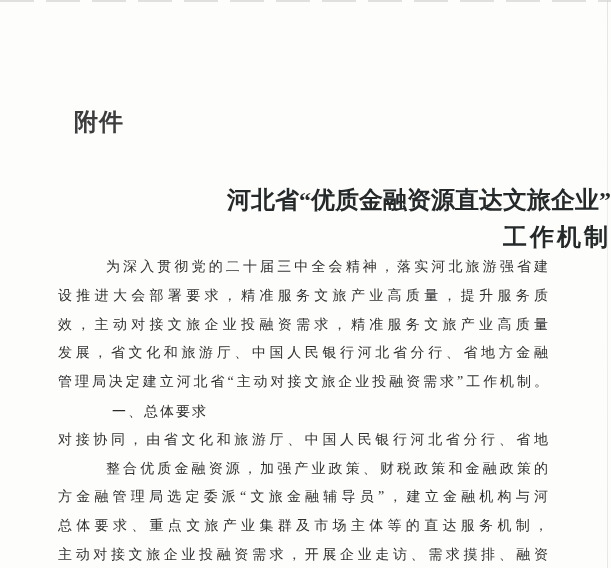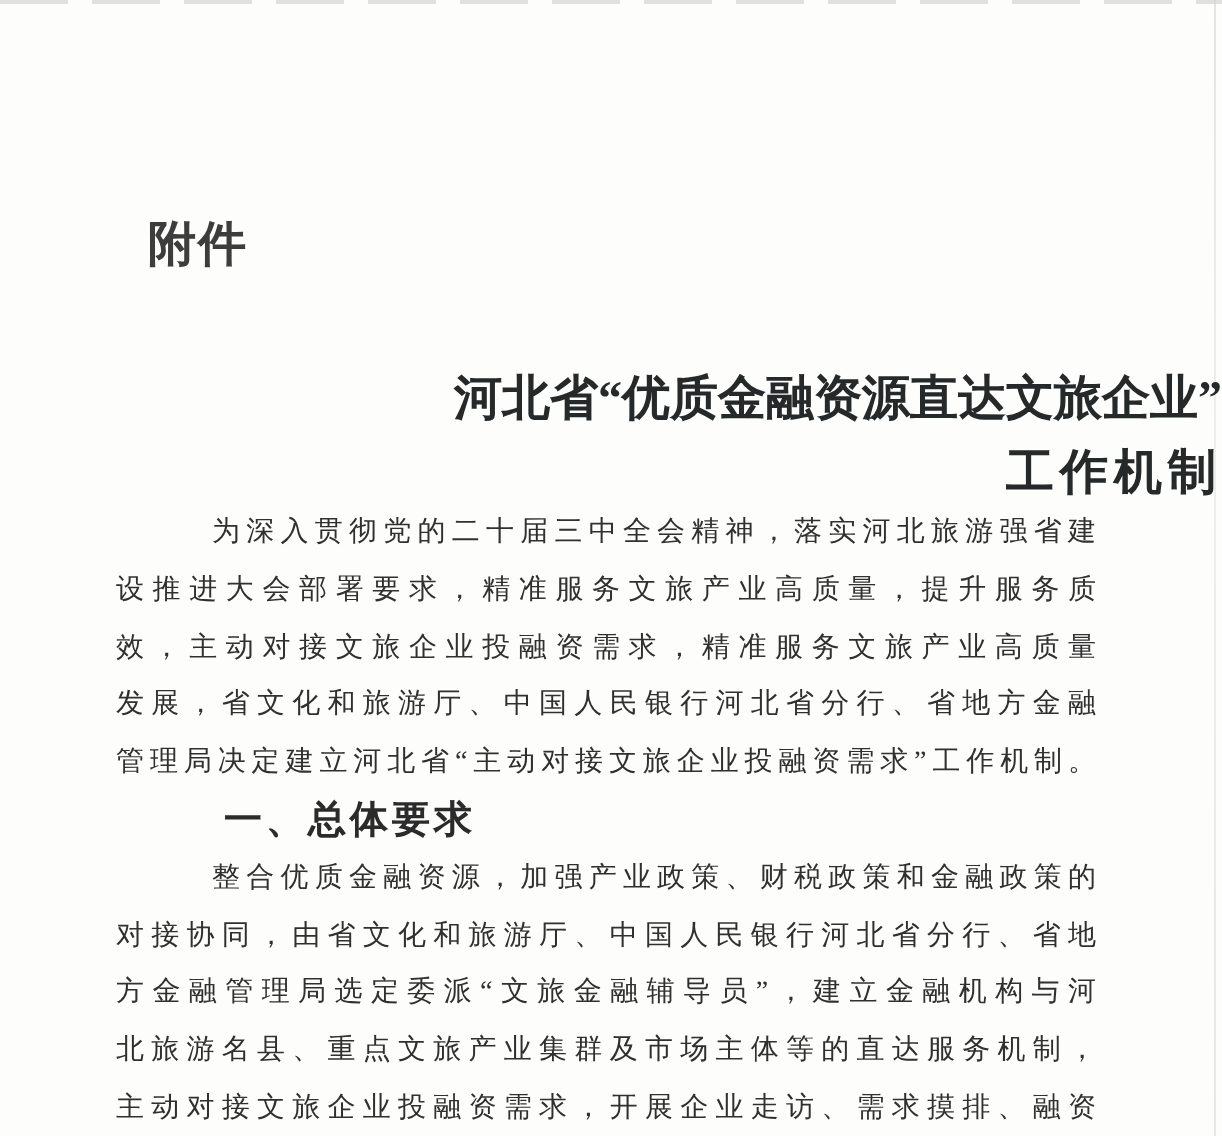--- a/index.html
+++ b/index.html
@@ -59,22 +59,22 @@
     font-size:14px;
     color:var(--ink);
     white-space:nowrap;
     text-align:justify;
     text-align-last:justify;
     font-family:var(--serif);
   }
   .line.body-indent{text-indent:48px;}
   .line.heading{
     font-family:var(--sans);
-    font-weight:700;
-    font-size:19px;
+    font-weight:400;
+    font-size:14px;
     letter-spacing:2px;
     padding-left:54px;
     text-align:right;
     text-align-last:left;
     color:var(--heading-ink);
   }
 </style>
 </head>
 <body>
 
@@ -89,19 +89,19 @@
     <div class="t2">工作机制</div>
   </div>
 
   <div class="doc-body">
       <div class="line body-indent">为深入贯彻党的二十届三中全会精神，落实河北旅游强省建</div>
       <div class="line body">设推进大会部署要求，精准服务文旅产业高质量，提升服务质</div>
       <div class="line body">效，主动对接文旅企业投融资需求，精准服务文旅产业高质量</div>
       <div class="line body">发展，省文化和旅游厅、中国人民银行河北省分行、省地方金融</div>
       <div class="line body">管理局决定建立河北省“主动对接文旅企业投融资需求”工作机制。</div>
       <div class="line heading">一、总体要求</div>
+      <div class="line body">对接协同，由省文化和旅游厅、中国人民银行河北省分行、省地</div>
       <div class="line body-indent">整合优质金融资源，加强产业政策、财税政策和金融政策的</div>
-      <div class="line body">对接协同，由省文化和旅游厅、中国人民银行河北省分行、省地</div>
       <div class="line body">方金融管理局选定委派“文旅金融辅导员”，建立金融机构与河</div>
-      <div class="line body">北旅游名县、重点文旅产业集群及市场主体等的直达服务机制，</div>
+      <div class="line body">总体要求、重点文旅产业集群及市场主体等的直达服务机制，</div>
       <div class="line body">主动对接文旅企业投融资需求，开展企业走访、需求摸排、融资</div>
     </div>
 </div>
 
 </body></html>

